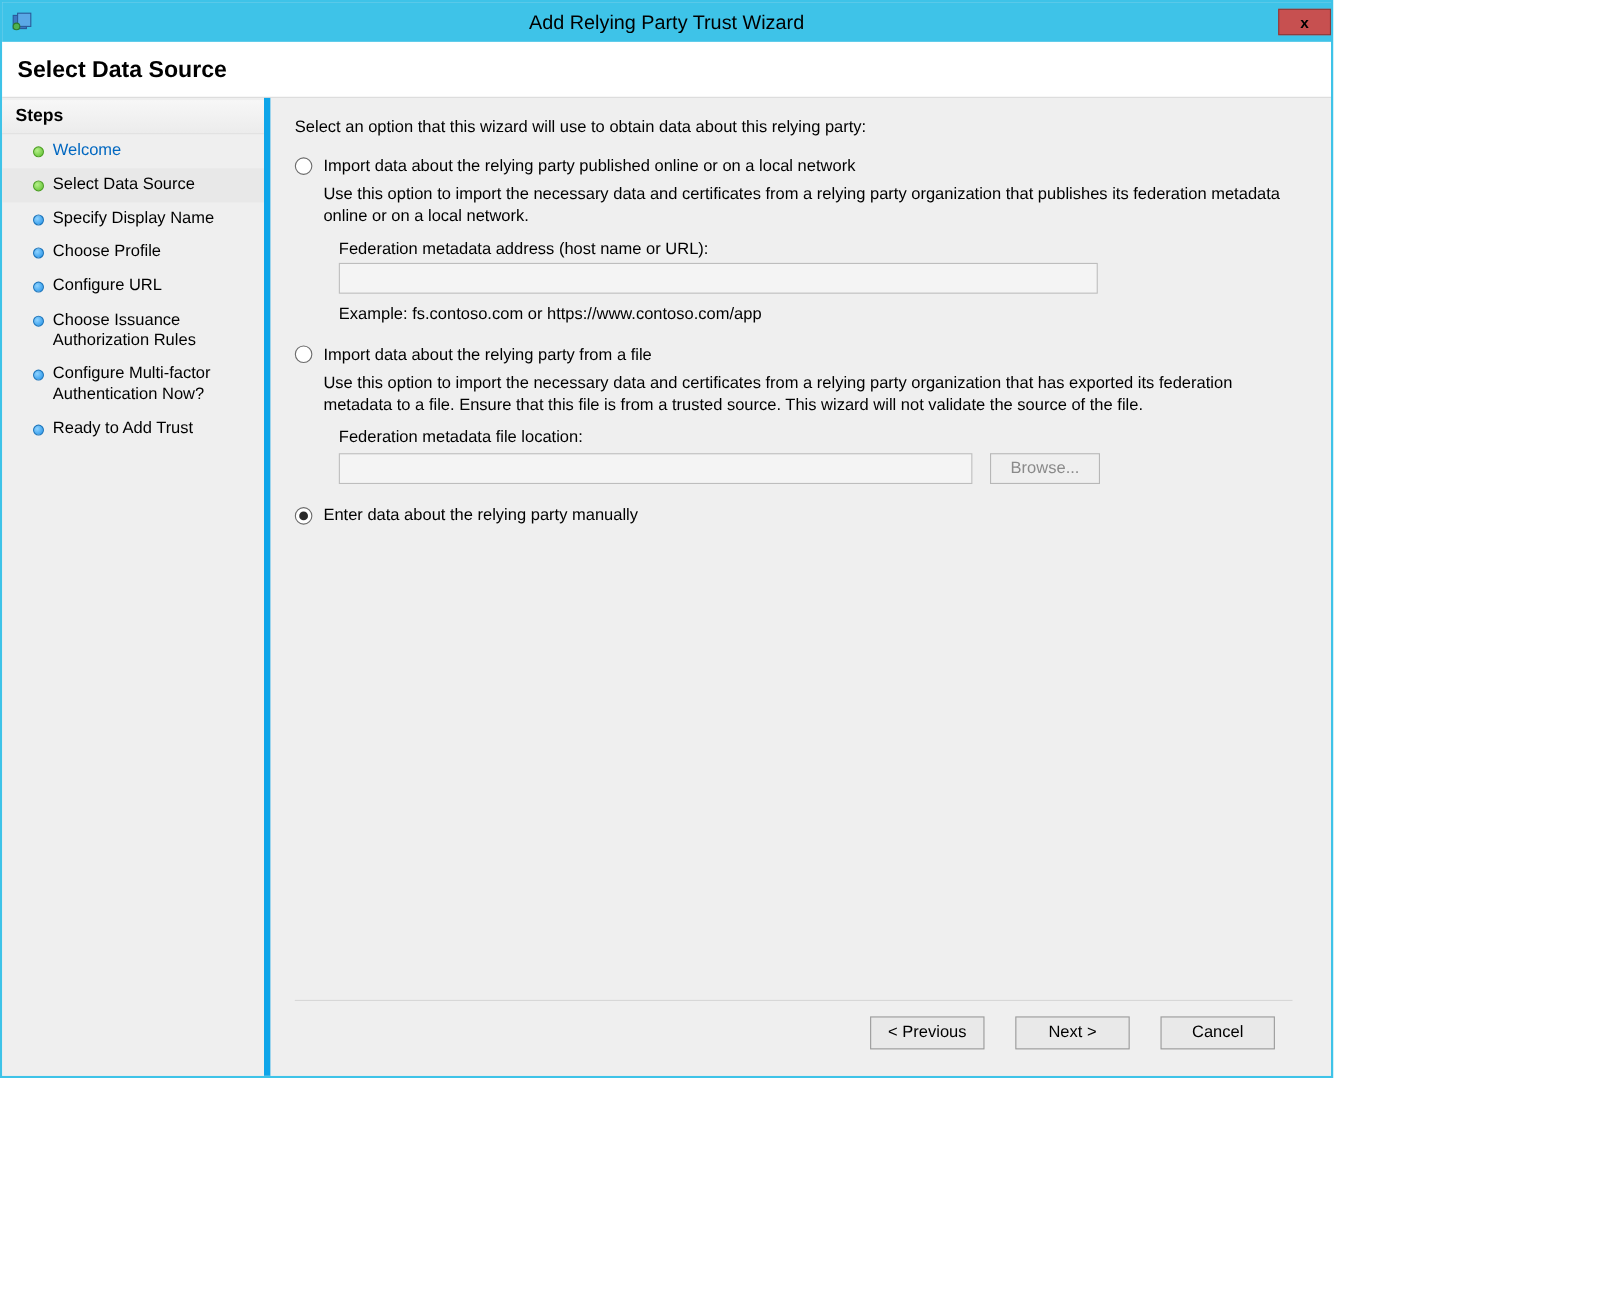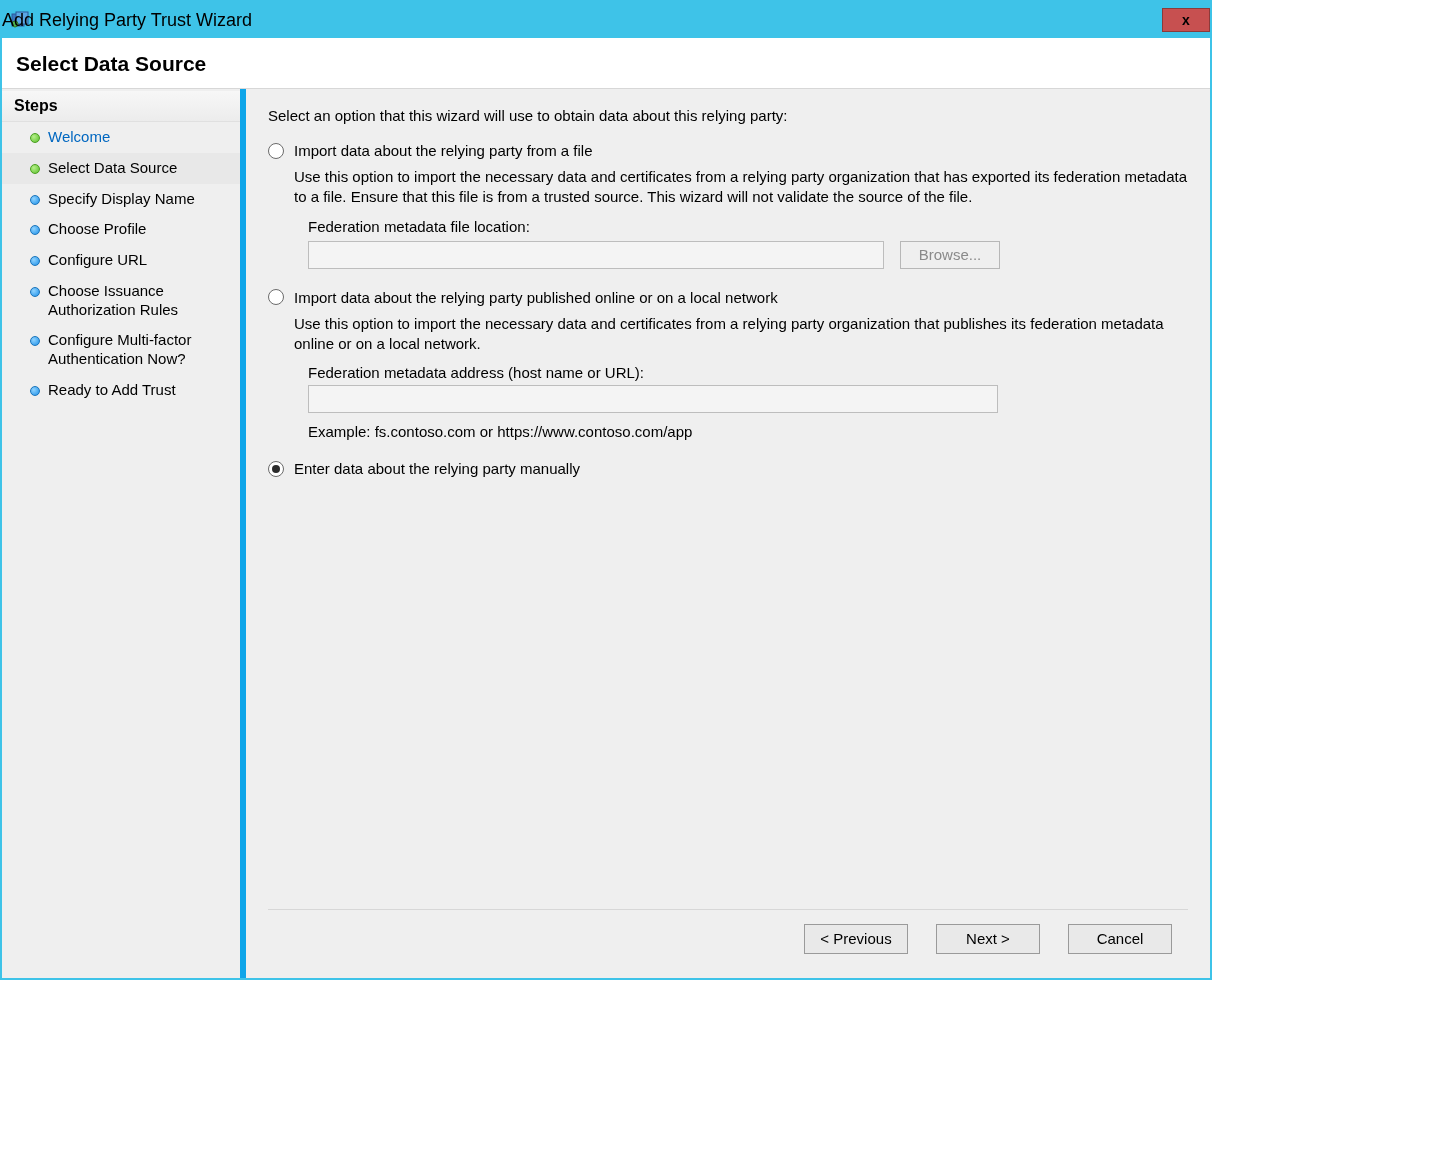--- a/index.html
+++ b/index.html
@@ -22,21 +22,21 @@
     display:flex;
     align-items:center;
     position:relative;
   }
   .titlebar .app-icon {
     width:20px; height:20px; margin-left:8px;
   }
   .titlebar .title {
     position:absolute;
     left:0; right:0;
-    text-align:left;
+    text-align:center;
     font-size:18px;
     color:#000;
     pointer-events:none;
   }
   .close-btn {
     margin-left:auto;
     width:48px; height:24px;
     background:#c75050;
     border:1px solid #8b3a3a;
     color:#000;
@@ -97,21 +97,21 @@
     margin-top:5px;
     flex:0 0 auto;
   }
   .bullet-green { background:radial-gradient(circle at 35% 35%, #b6f08a, #5bbf2b); border:1px solid #4a9f20; }
   .bullet-blue  { background:radial-gradient(circle at 35% 35%, #8fd3ff, #1e90e8); border:1px solid #1a74bb; }
 
   
   .main {
     flex:1;
     background:#efefef;
-    padding:18px 22px 10px 22px;
+    padding:18px 35px 10px 22px;
     display:flex;
     flex-direction:column;
     min-width:0;
   }
   .intro { margin-bottom:18px; }
 
   .opt-block { margin-bottom:20px; }
   .opt-head {
     display:flex;
     align-items:center;
@@ -243,47 +243,47 @@
         <span>Ready to Add Trust</span>
       </div>
     </div>
 
     <div class="main">
       <div class="intro">Select an option that this wizard will use to obtain data about this relying party:</div>
 
       <div class="opt-block">
         <div class="opt-head">
           <span class="radio"></span>
-          <span>Import data about the relying party from a file</span>
-        </div>
-        <div class="opt-desc">Use this option to import the necessary data and certificates from a relying party organization that has exported its federation metadata to a file. Ensure that this file is from a trusted source.  This wizard will not validate the source of the file.</div>
-        <div class="field-row">
-          <div class="field-label">Federation metadata file location:</div>
-        </div>
-        <div class="file-row">
-          <div class="textbox" value=""></div>
-          <div class="browse-btn">Browse...</div>
-        </div>
-      </div>
-
-      <div class="opt-block">
-        <div class="opt-head">
-          <span class="radio"></span>
           <span>Import data about the relying party published online or on a local network</span>
         </div>
         <div class="opt-desc">Use this option to import the necessary data and certificates from a relying party organization that publishes its federation metadata online or on a local network.</div>
         <div class="field-row">
           <div class="field-label">Federation metadata address (host name or URL):</div>
           <div class="textbox" value=""></div>
         </div>
         <div class="example">Example: fs.contoso.com or https://www.contoso.com/app</div>
       </div>
 
       <div class="opt-block">
         <div class="opt-head">
+          <span class="radio"></span>
+          <span>Import data about the relying party from a file</span>
+        </div>
+        <div class="opt-desc">Use this option to import the necessary data and certificates from a relying party organization that has exported its federation metadata to a file. Ensure that this file is from a trusted source.  This wizard will not validate the source of the file.</div>
+        <div class="field-row">
+          <div class="field-label">Federation metadata file location:</div>
+        </div>
+        <div class="file-row">
+          <div class="textbox" value=""></div>
+          <div class="browse-btn">Browse...</div>
+        </div>
+      </div>
+
+      <div class="opt-block">
+        <div class="opt-head">
           <span class="radio selected"></span>
           <span>Enter data about the relying party manually</span>
         </div>
       </div>
 
       <div class="footer">
         <div class="btn">&lt; Previous</div>
         <div class="btn">Next &gt;</div>
         <div class="btn">Cancel</div>
       </div>

